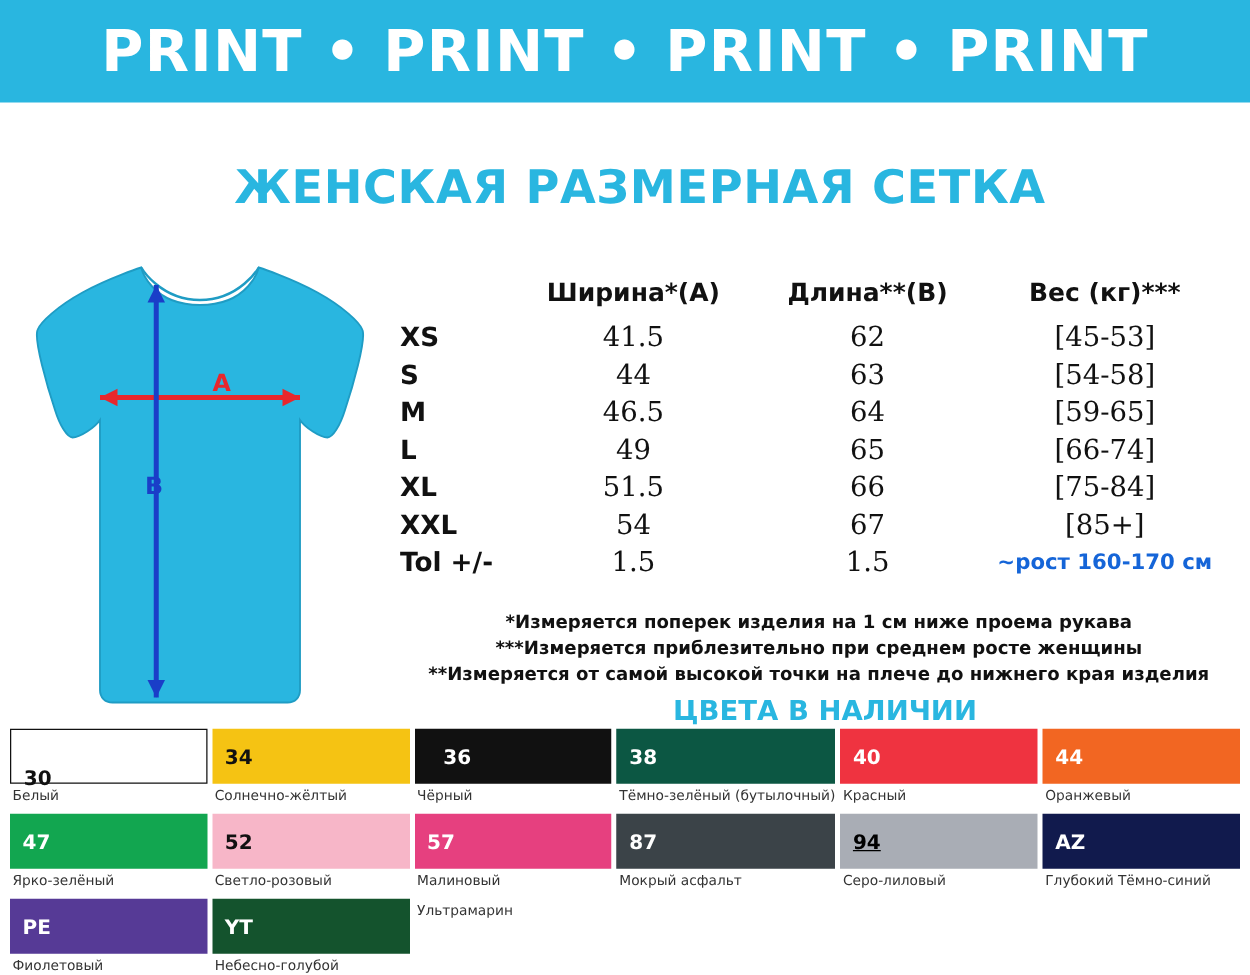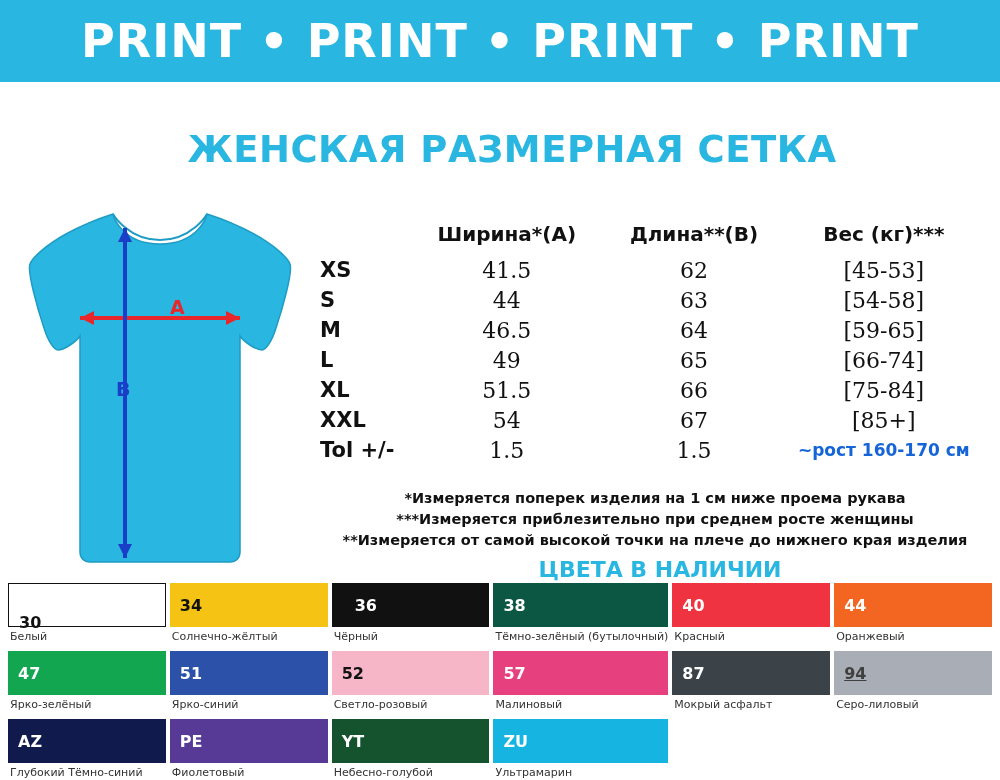--- a/index.html
+++ b/index.html
@@ -329,26 +329,20 @@
       <div class="swatch-name">Оранжевый</div>
     </div>
 
     <div class="swatch">
       <div class="swatch-box" style="background: rgb(18, 166, 80);">
         <span class="swatch-code" style="color: rgb(255, 255, 255);">47</span>
       </div>
       <div class="swatch-name">Ярко-зелёный</div>
     </div>
 
-    <div class="swatch">
-      <div class="swatch-box" style="background: rgb(43, 81, 168);">
-        <span class="swatch-code" style="color: rgb(255, 255, 255);">51</span>
-      </div>
-      <div class="swatch-name">Ярко-синий</div>
-    </div>
 
     <div class="swatch">
       <div class="swatch-box" style="background: rgb(247, 182, 200);">
         <span class="swatch-code" style="color: rgb(17, 17, 17);">52</span>
       </div>
       <div class="swatch-name">Светло-розовый</div>
     </div>
 
     <div class="swatch">
       <div class="swatch-box" style="background: rgb(230, 64, 127);">
@@ -359,21 +353,21 @@
 
     <div class="swatch">
       <div class="swatch-box" style="background: rgb(59, 67, 72);">
         <span class="swatch-code" style="color: rgb(255, 255, 255);">87</span>
       </div>
       <div class="swatch-name">Мокрый асфальт</div>
     </div>
 
     <div class="swatch">
       <div class="swatch-box" style="background: rgb(169, 173, 181);">
-        <span class="swatch-code" style="color: #404040; text-decoration: underline;">94</span>
+        <span class="swatch-code" style="color: #000000; text-decoration: underline;">94</span>
       </div>
       <div class="swatch-name">Серо-лиловый</div>
     </div>
 
     <div class="swatch">
       <div class="swatch-box" style="background: rgb(17, 26, 77);">
         <span class="swatch-code" style="color: rgb(255, 255, 255);">AZ</span>
       </div>
       <div class="swatch-name">Глубокий Тёмно-синий</div>
     </div>
@@ -386,21 +380,18 @@
     </div>
 
     <div class="swatch">
       <div class="swatch-box" style="background: #14532d;">
         <span class="swatch-code" style="color: rgb(255, 255, 255);">YT</span>
       </div>
       <div class="swatch-name">Небесно-голубой</div>
     </div>
 
     <div class="swatch">
-      <div class="swatch-box" style="background: rgb(22, 180, 224);">
-        <span class="swatch-code" style="color: rgb(255, 255, 255);">ZU</span>
-      </div>
       <div class="swatch-name">Ультрамарин</div>
     </div>
 
   </div>
 
 </div>
 
 </body></html>

